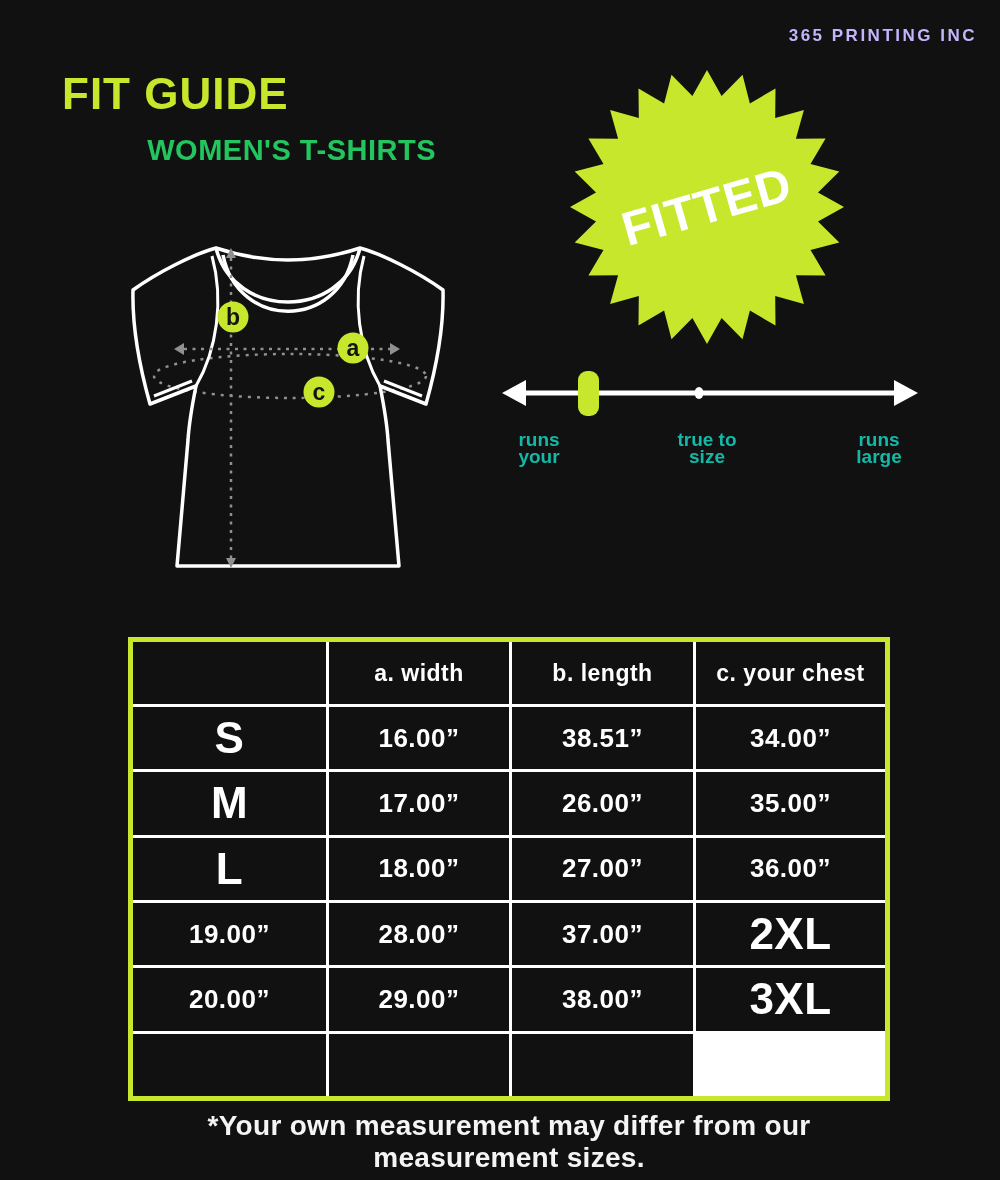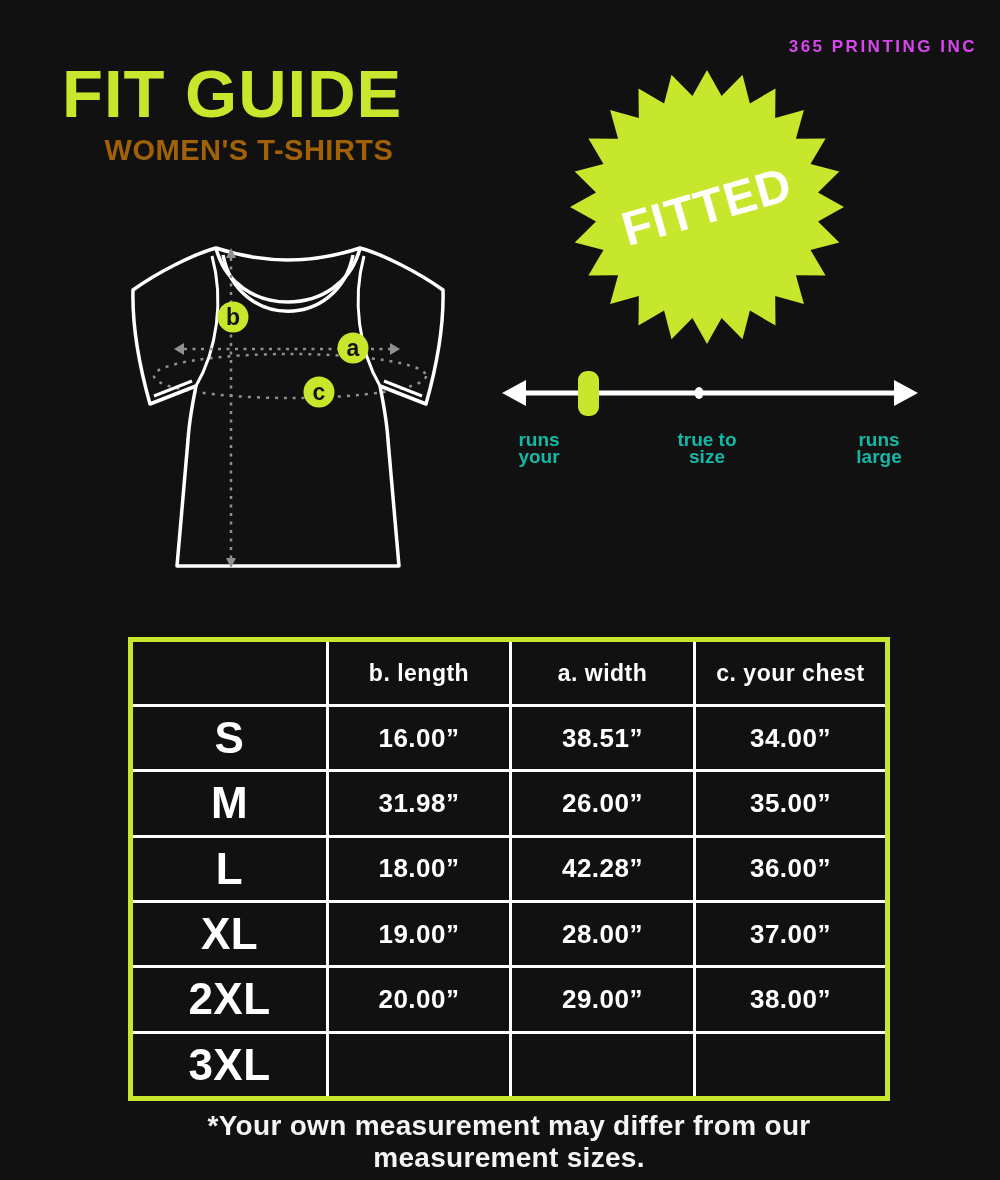--- a/index.html
+++ b/index.html
@@ -8,30 +8,30 @@
     width:1000px;height:1180px;
     background:#111111;
     overflow:hidden;
     font-family:"Liberation Sans", sans-serif;
     font-weight:bold;
     color:#ffffff;
   }
   
   .brand{
     position:absolute;top:26px;right:23px;
-    font-size:17px;letter-spacing:2.5px;color:#d946ef;margin-top:11px;
+    font-size:17px;letter-spacing:2.5px;color:#c4b5fd;
   }
   .title-block{position:absolute;left:62px;top:58px;width:374px;}
   .title{
-    font-size:67px;line-height:72px;letter-spacing:1px;
+    font-size:44px;line-height:72px;letter-spacing:1px;
     color:#c6e72c;white-space:nowrap;
   }
   .subtitle{
-    margin-top:4px;text-align:center;
-    font-size:29px;letter-spacing:.5px;color:#a16207;white-space:nowrap;
+    margin-top:4px;text-align:right;
+    font-size:29px;letter-spacing:.5px;color:#22c55e;white-space:nowrap;
   }
   
   .tshirt-svg{position:absolute;left:128px;top:228px;width:332px;height:352px;}
   
   .badge-svg{position:absolute;left:555px;top:55px;width:304px;height:304px;}
   
   .scale-svg{position:absolute;left:500px;top:358px;width:420px;height:72px;}
   .scale-label{
     position:absolute;top:431px;text-align:center;
     font-size:19px;line-height:17px;color:#14b8a6;
@@ -140,40 +140,39 @@
     <div>true to</div>
     <div>size</div>
   </div>
   <div class="scale-label right">
     <div>runs</div>
     <div>large</div>
   </div>
 
   <div class="size-table">
     <div class="cell hdr"></div>
+    <div class="cell hdr">a. width</div>
     <div class="cell hdr">b. length</div>
-    <div class="cell hdr">a. width</div>
     <div class="cell hdr">c. your chest</div>
 
     <div class="cell size">S</div>
     <div class="cell val">16.00”</div>
     <div class="cell val">38.51”</div>
     <div class="cell val">34.00”</div>
 
     <div class="cell size">M</div>
-    <div class="cell val">31.98”</div>
+    <div class="cell val">17.00”</div>
     <div class="cell val">26.00”</div>
     <div class="cell val">35.00”</div>
 
     <div class="cell size">L</div>
     <div class="cell val">18.00”</div>
-    <div class="cell val">42.28”</div>
+    <div class="cell val">27.00”</div>
     <div class="cell val">36.00”</div>
 
-    <div class="cell size">XL</div>
     <div class="cell val">19.00”</div>
     <div class="cell val">28.00”</div>
     <div class="cell val">37.00”</div>
 
     <div class="cell size">2XL</div>
     <div class="cell val">20.00”</div>
     <div class="cell val">29.00”</div>
     <div class="cell val">38.00”</div>
 
     <div class="cell size">3XL</div>

